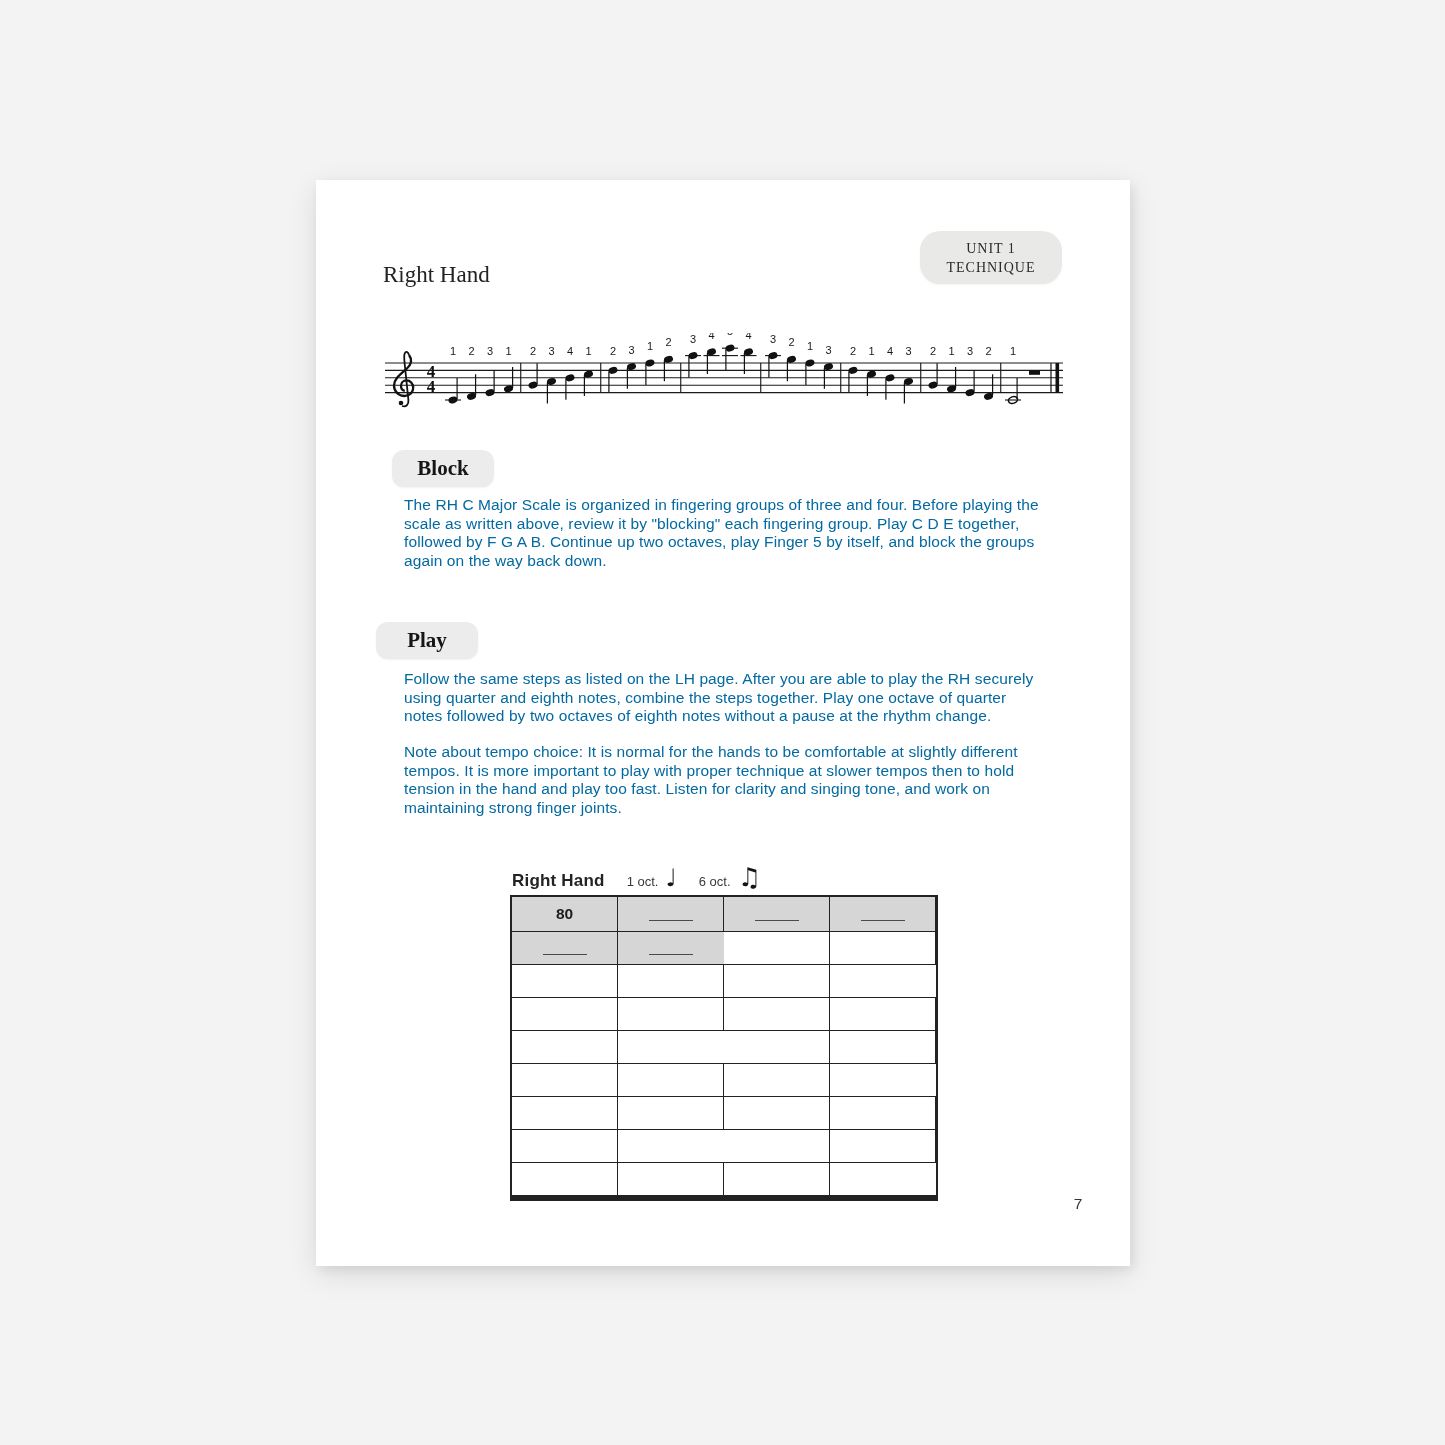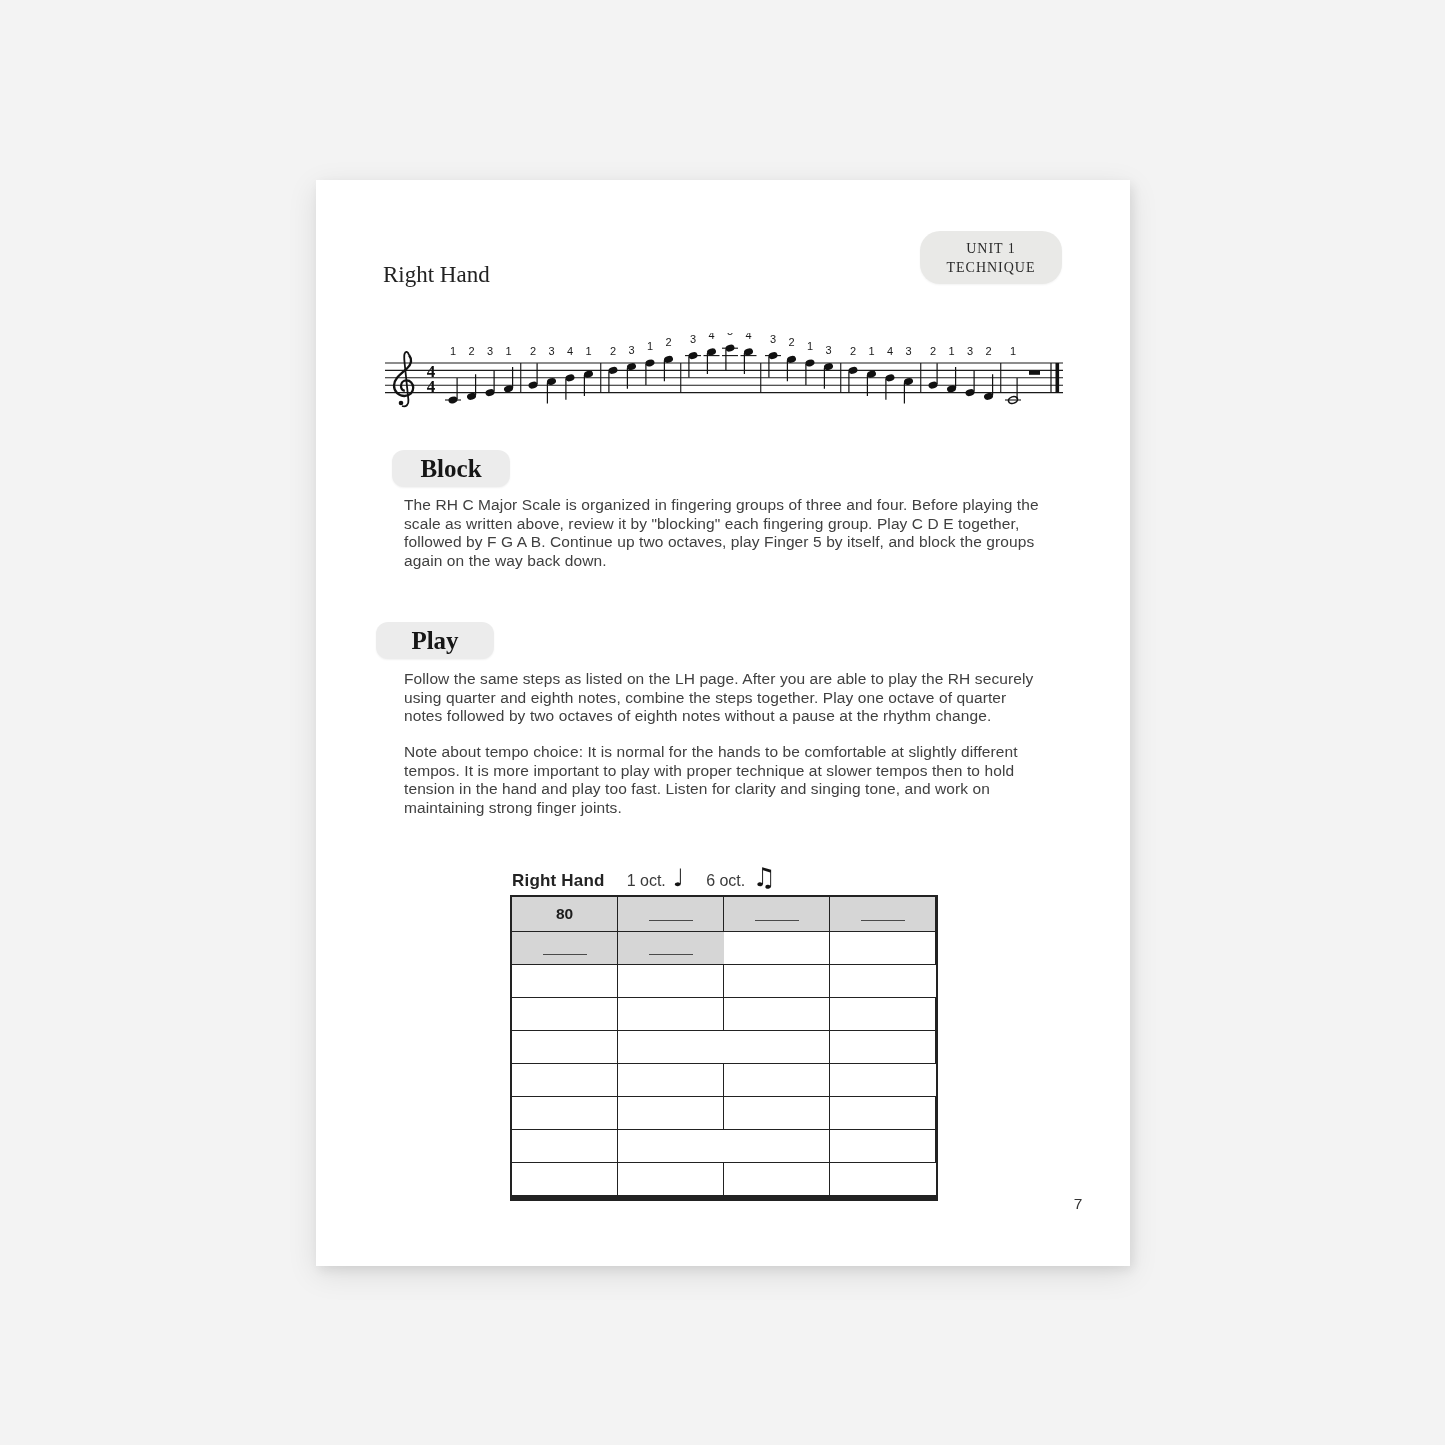--- a/index.html
+++ b/index.html
@@ -10,33 +10,33 @@
   .abs{position:absolute;}
   .title{left:67px;top:44px;font-family:"Liberation Serif",serif;font-weight:600;
          font-size:30px;letter-spacing:1px;color:#151515;}
   .subtitle{left:67px;top:82px;font-family:"Liberation Serif",serif;font-weight:400;
             font-size:23px;color:#222;}
   .unit-badge{left:604px;top:51px;width:142px;height:53px;background:#e9e9e7;border-radius:20px;
               display:flex;flex-direction:column;align-items:center;justify-content:center;
               font-family:"Liberation Serif",serif;font-size:14px;letter-spacing:1px;color:#2a2a2a;
               line-height:19px;box-shadow:0 1px 2px rgba(0,0,0,0.05);}
   .staff-wrap{left:69px;top:153px;width:680px;height:92px;}
-  .pill{width:118px;height:37px;background:#ececec;border-radius:12px;display:flex;
+  .pill{width:102px;height:37px;background:#ececec;border-radius:12px;display:flex;
         align-items:center;justify-content:center;font-family:"Liberation Serif",serif;
-        font-weight:700;font-size:25px;color:#161616;box-shadow:0 1px 2px rgba(0,0,0,0.06);}
+        font-weight:700;font-size:21px;color:#161616;box-shadow:0 1px 2px rgba(0,0,0,0.06);}
   .pill-block{left:76px;top:270px;}
   .pill-play{left:60px;top:442px;}
-  .para{left:88px;width:668px;font-size:15.5px;line-height:18.6px;color:#404040;
+  .para{left:88px;width:668px;font-size:15.5px;line-height:18.6px;color:#0369a1;
         white-space:pre-line;letter-spacing:0.1px;}
   .para-block{top:316px;}
   .para-play1{top:490px;}
   .para-play2{top:563px;}
   .grid-caption{left:196px;top:682px;display:flex;align-items:baseline;color:#2f2f2f;}
   .grid-caption .hand{font-weight:700;font-size:17px;letter-spacing:0.2px;color:#232323;}
-  .grid-caption .oct{font-size:16px;margin-left:22px;color:#3a3a3a;}
+  .grid-caption .oct{font-size:13px;margin-left:22px;color:#3a3a3a;}
   .grid-caption .glyph{font-family:"DejaVu Sans",sans-serif;color:#141414;margin-left:7px;}
   .glyph-q{font-size:24px;}
   .glyph-e{font-size:26px;}
   .pgrid{left:194px;top:715px;width:424px;border:2px solid #222;display:grid;
          grid-template-columns:repeat(4,1fr);grid-template-rows:35px repeat(8,33px);
          background:#fff;}
   .pgrid .cell{border-right:1.4px solid #222;border-bottom:1.4px solid #222;
                display:flex;align-items:center;justify-content:center;}
   .pgrid .cell:nth-child(6n){border-right:none;}
   .pgrid .cell.lastrow{border-bottom:none;}

